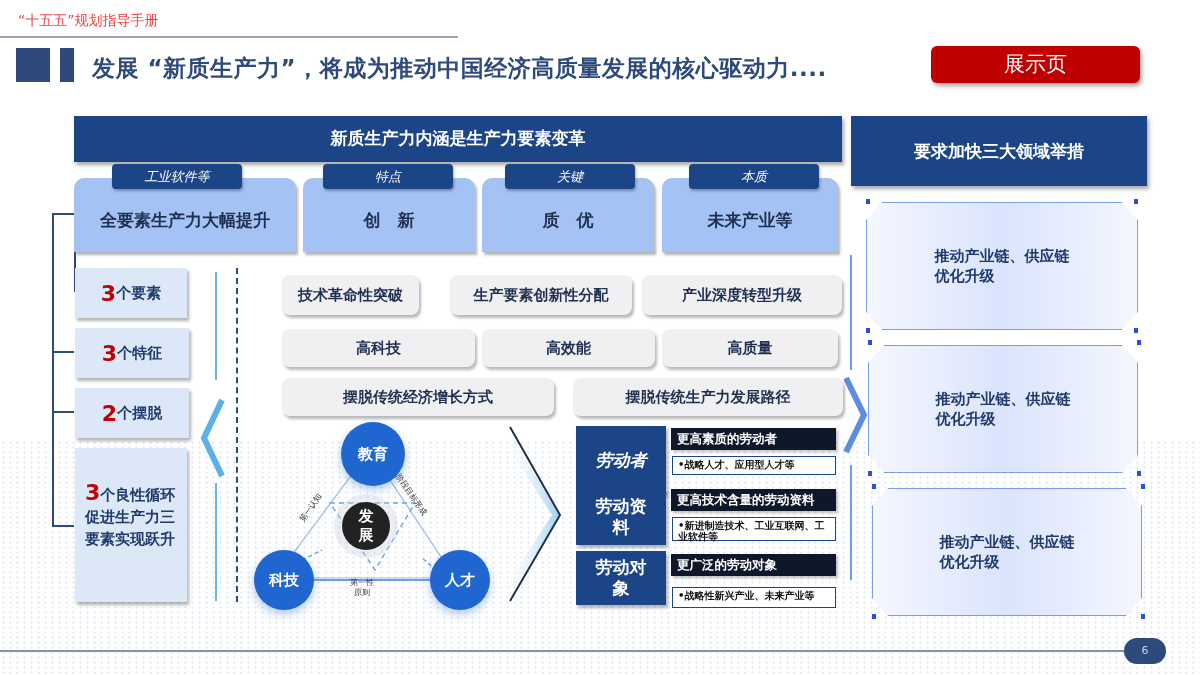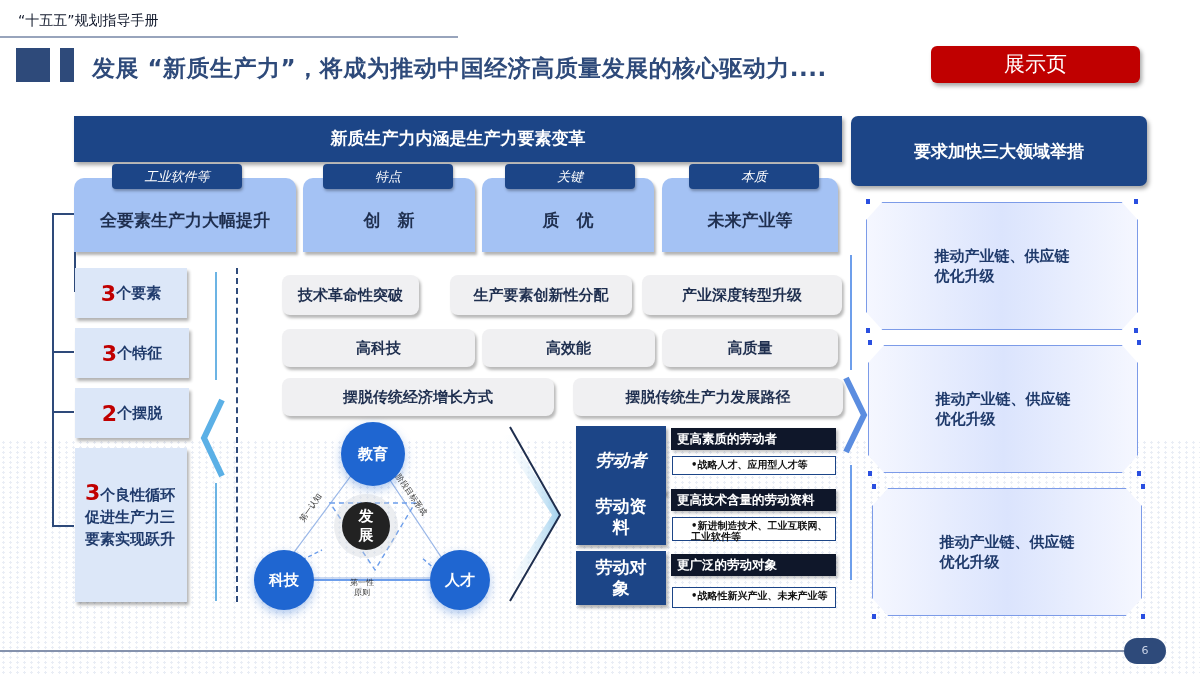--- a/index.html
+++ b/index.html
@@ -7,37 +7,37 @@
   body { position: relative; font-family: "DejaVu Sans", "Liberation Sans", sans-serif; color: #1f3a6b; }
   .abs { position: absolute; }
 
   
   .dots {
     position: absolute; left: 0; top: 440px; width: 1200px; height: 235px;
     background-image: radial-gradient(circle, #e3e9f3 1px, transparent 1.4px);
     background-size: 7px 5px; opacity: .8; z-index: 0;
   }
 
-  .handbook { left: 18px; top: 12px; font-size: 14px; color: #0f172a; }
+  .handbook { left: 18px; top: 12px; font-size: 14px; color: #ef4444; }
   .top-rule { left: 0; top: 36px; width: 458px; height: 2px; background: #98a4bc; }
   .sq1 { left: 16px; top: 48px; width: 34px; height: 34px; background: #2e4a7a; }
   .sq2 { left: 60px; top: 48px; width: 14px; height: 34px; background: #2e4a7a; }
   .title { left: 92px; top: 53px; font-size: 23px; font-weight: bold; color: #2e4a7a; letter-spacing: 0.5px; white-space: nowrap; }
   .show-btn {
     left: 931px; top: 46px; width: 209px; height: 37px; background: #c00000; color: #fff;
     border-radius: 6px; font-size: 21px; text-align: center; line-height: 37px;
     box-shadow: 2px 3px 4px rgba(0,0,0,.35);
   }
 
   .banner {
     background: #1c4587; color: #fff; font-weight: bold; text-align: center;
     box-shadow: 2px 3px 4px rgba(0,0,0,.35);
   }
   .banner-main { left: 74px; top: 116px; width: 768px; height: 46px; line-height: 44px; font-size: 17px; }
-  .banner-right { left: 851px; top: 116px; width: 296px; height: 70px; line-height: 70px; font-size: 17px; border-radius: 7px; }
+  .banner-right { left: 851px; top: 116px; width: 296px; height: 70px; line-height: 70px; font-size: 17px; }
 
   .cat-card {
     background: #a4c2f4; border-radius: 10px 10px 0 0; text-align: center;
     box-shadow: 2px 3px 3px rgba(0,0,0,.3); font-weight: bold; font-size: 17px; color: #1f2f4f;
     display: flex; align-items: center; justify-content: center; line-height: 20px;
   }
   .cat-tag {
     background: #1c4587; color: #fff; font-style: italic; font-size: 13px;
     border-radius: 4px; text-align: center; height: 25px; line-height: 25px;
     box-shadow: 1px 2px 3px rgba(0,0,0,.3); z-index: 2;
@@ -60,21 +60,21 @@
     background: #1c4587; color: #fff; font-weight: bold; font-size: 17px; text-align: center;
     display: flex; align-items: center; justify-content: center; line-height: 21px;
     box-shadow: 2px 3px 3px rgba(0,0,0,.3);
   }
   .labor-title {
     background: #0f172a; color: #fff; font-weight: bold; font-size: 12.5px; padding-left: 6px;
     display: flex; align-items: center; box-shadow: 2px 2px 3px rgba(0,0,0,.25);
   }
   .labor-desc {
     background: #fff; border: 1px solid #1c4587; color: #111; font-weight: bold; font-size: 10px;
-    padding: 2px 4px 0 18px; line-height: 11px;
+    padding: 2px 4px 0 5px; line-height: 11px;
   }
 
   .measure {
     background: linear-gradient(90deg, #f5f7ff 0%, #dbe4fd 50%, #f5f7ff 100%);
     border: 1.5px solid #7c9be8;
     clip-path: polygon(6% 0, 94% 0, 100% 14%, 100% 86%, 94% 100%, 6% 100%, 0 86%, 0 14%);
     display: flex; align-items: center; justify-content: center; text-align: left;
     font-weight: bold; color: #1f3a6b; font-size: 15px; line-height: 20px;
   }
   .handle { width: 4px; height: 5px; background: #2a4fe0; }

